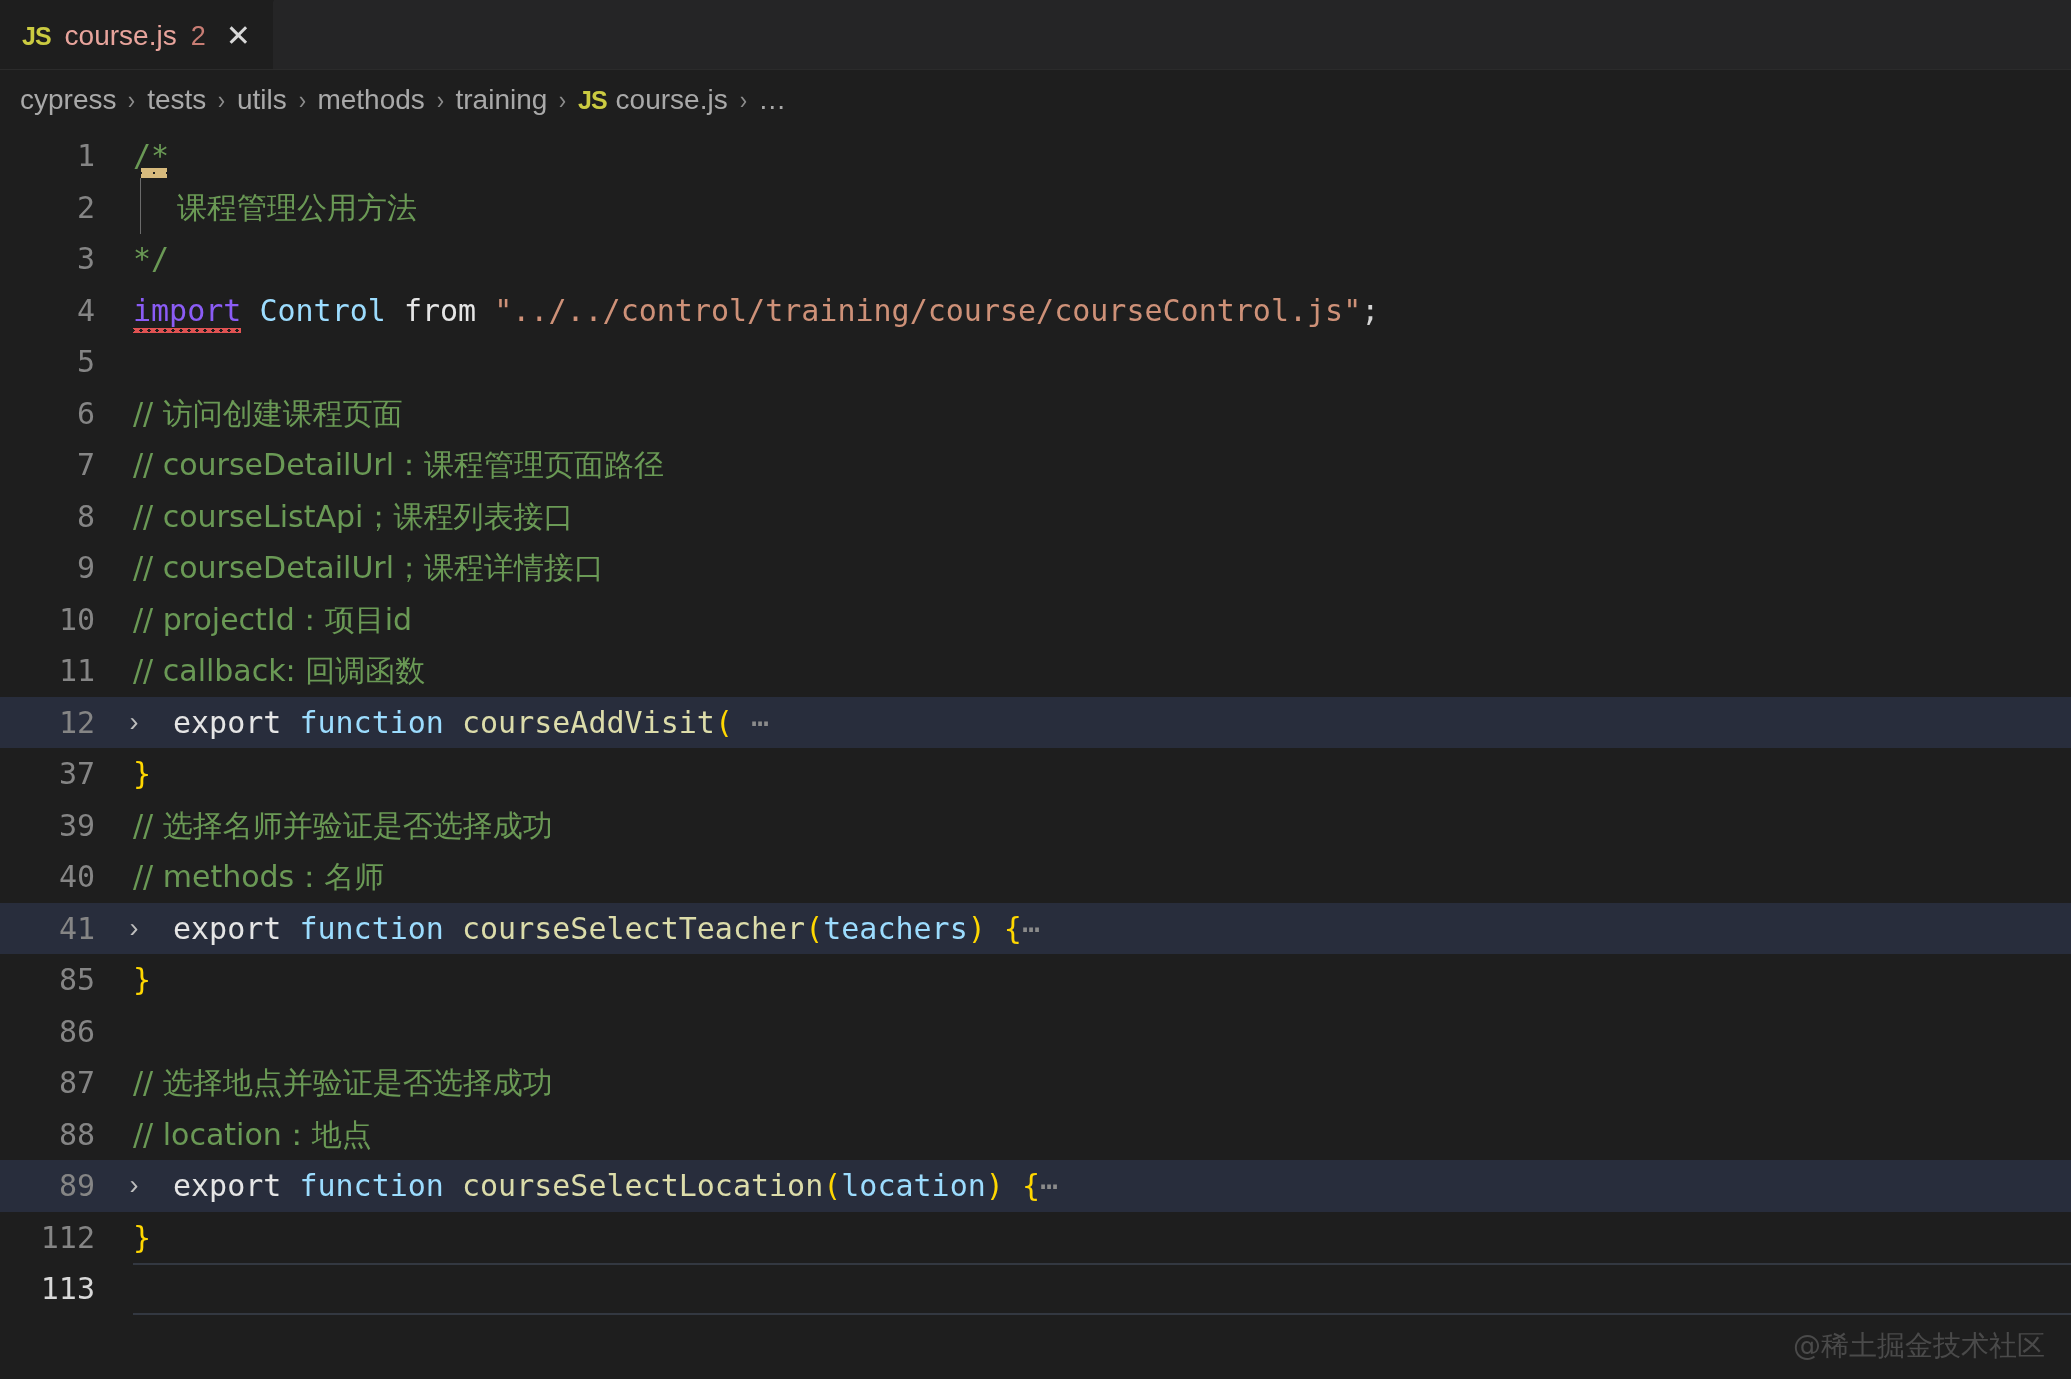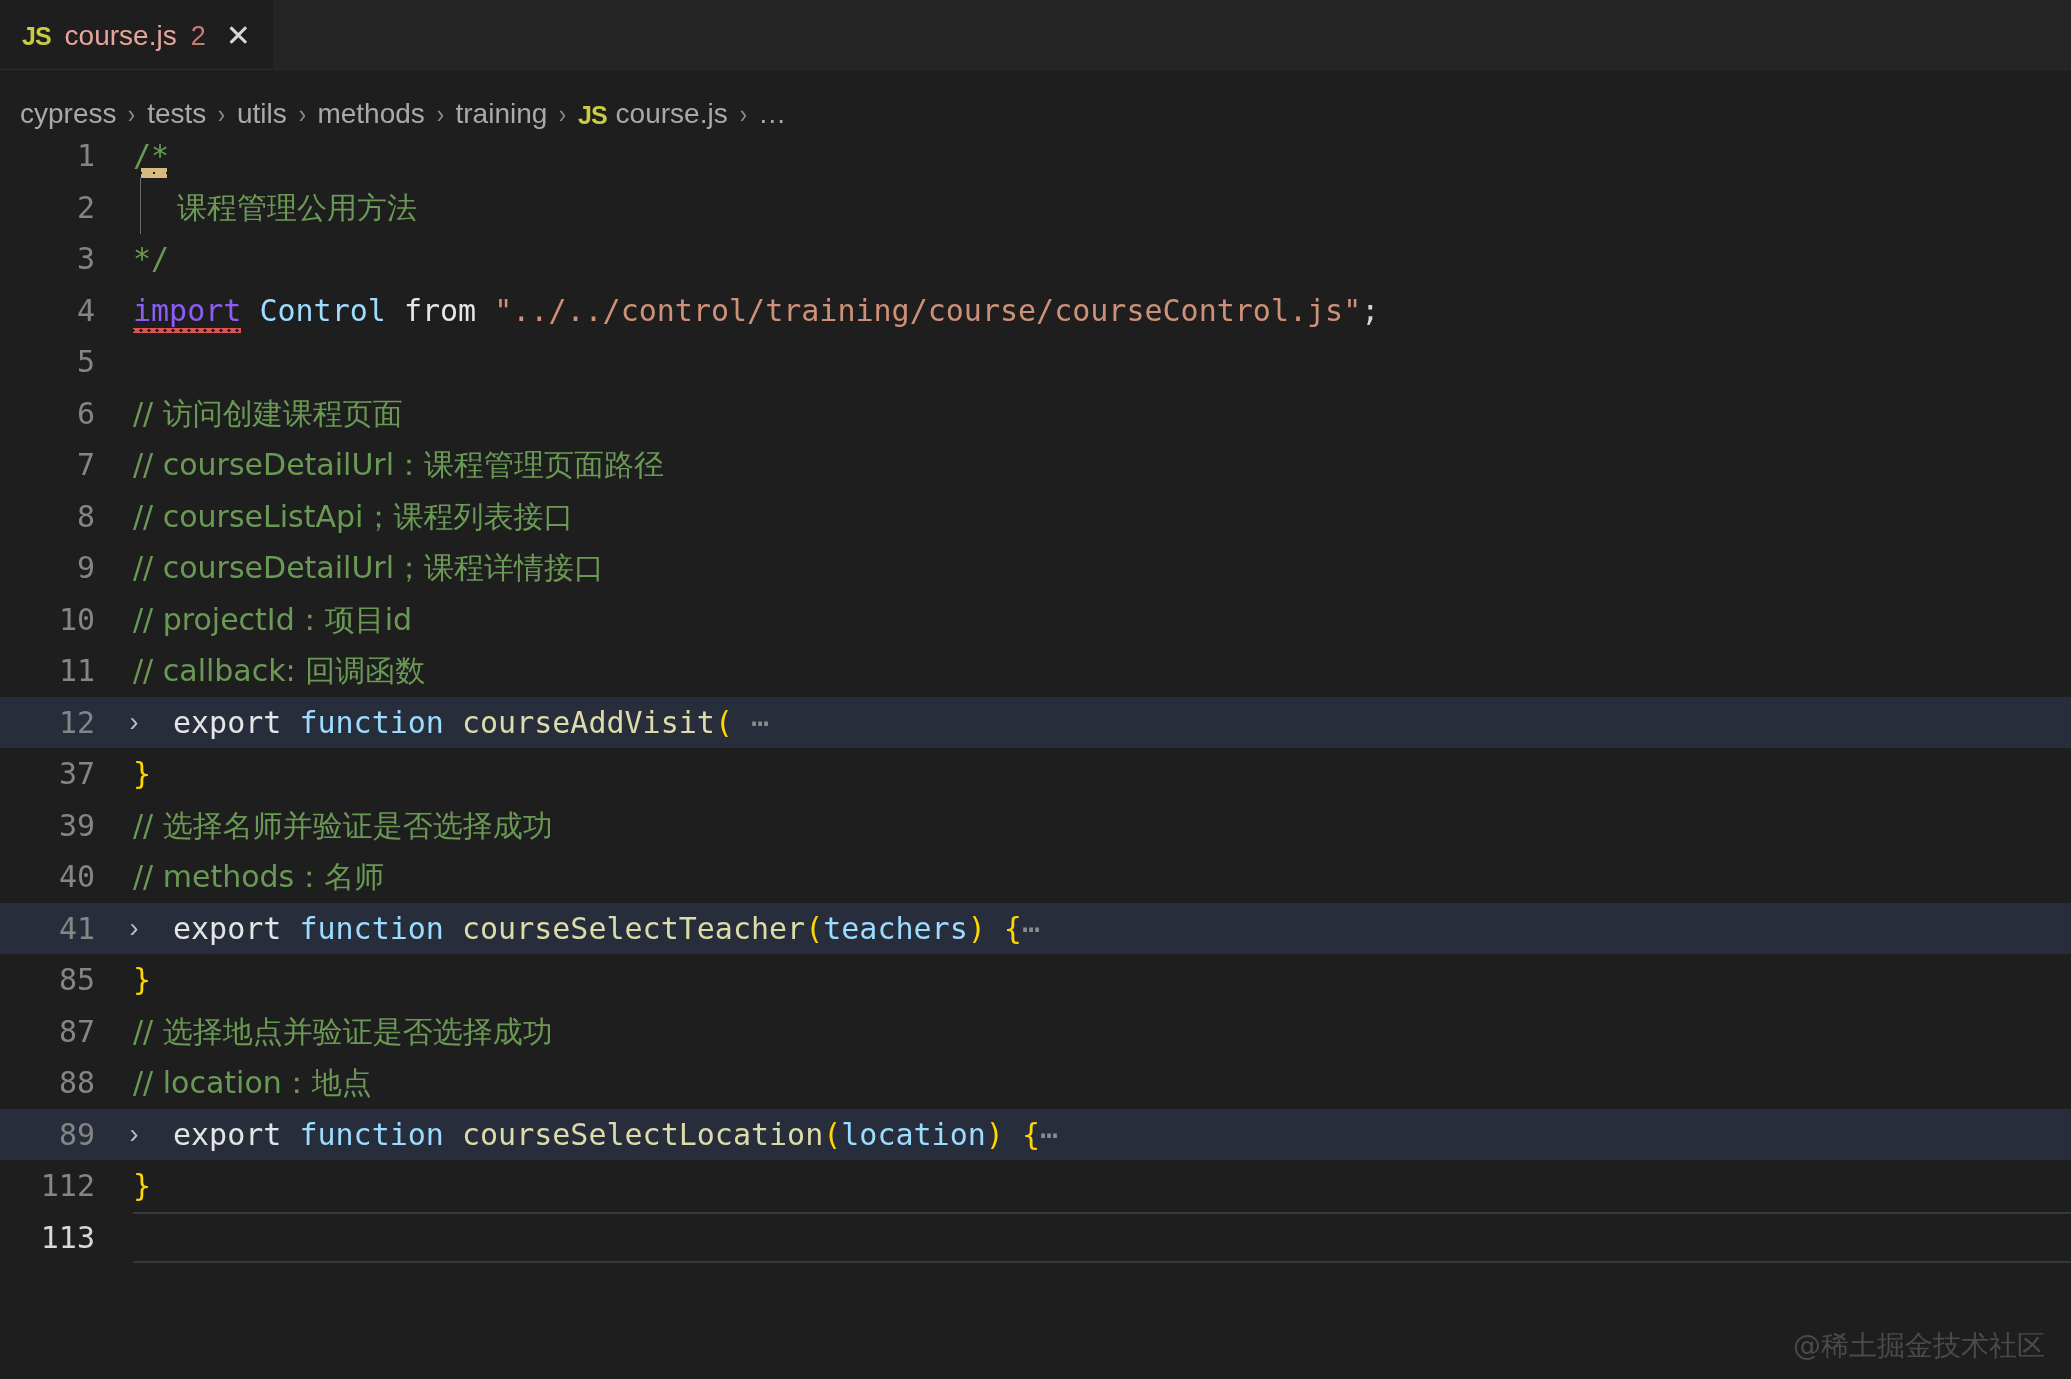--- a/index.html
+++ b/index.html
@@ -66,21 +66,21 @@
     line-height: 1;
     margin-left: 6px;
     cursor: pointer;
   }
 
   
   .breadcrumb {
     height: 60px;
     background: #1e1e1e;
     display: flex;
-    align-items: flex-end;
+    align-items: center;
     padding-left: 20px;
     font-family: "Liberation Sans", sans-serif;
     font-size: 28px;
     color: #a9a9a9;
     white-space: nowrap;
   }
   .crumb {
     color: #a9a9a9;
     cursor: pointer;
   }
@@ -363,20 +363,25 @@
     <span class="fold">›</span>
     <span class="code-area"><span class="t-keyword">export</span> <span class="t-class">function</span> <span class="t-fn">courseSelectTeacher</span><span class="t-brace-y">(</span><span class="t-param">teachers</span><span class="t-brace-y">)</span> <span class="t-brace-y">{</span><span class="t-fold-dots">⋯</span></span>
   </div>
 
   <div class="row">
     <span class="gutter">85</span>
     <span class="fold"></span>
     <span class="code-area"><span class="t-brace-y">}</span></span>
   </div>
 
+  <div class="row">
+    <span class="gutter">86</span>
+    <span class="fold"></span>
+    <span class="code-area"></span>
+  </div>
 
   <div class="row">
     <span class="gutter">87</span>
     <span class="fold"></span>
     <span class="code-area t-comment cjk">// 选择地点并验证是否选择成功</span>
   </div>
 
   <div class="row">
     <span class="gutter">88</span>
     <span class="fold"></span>

